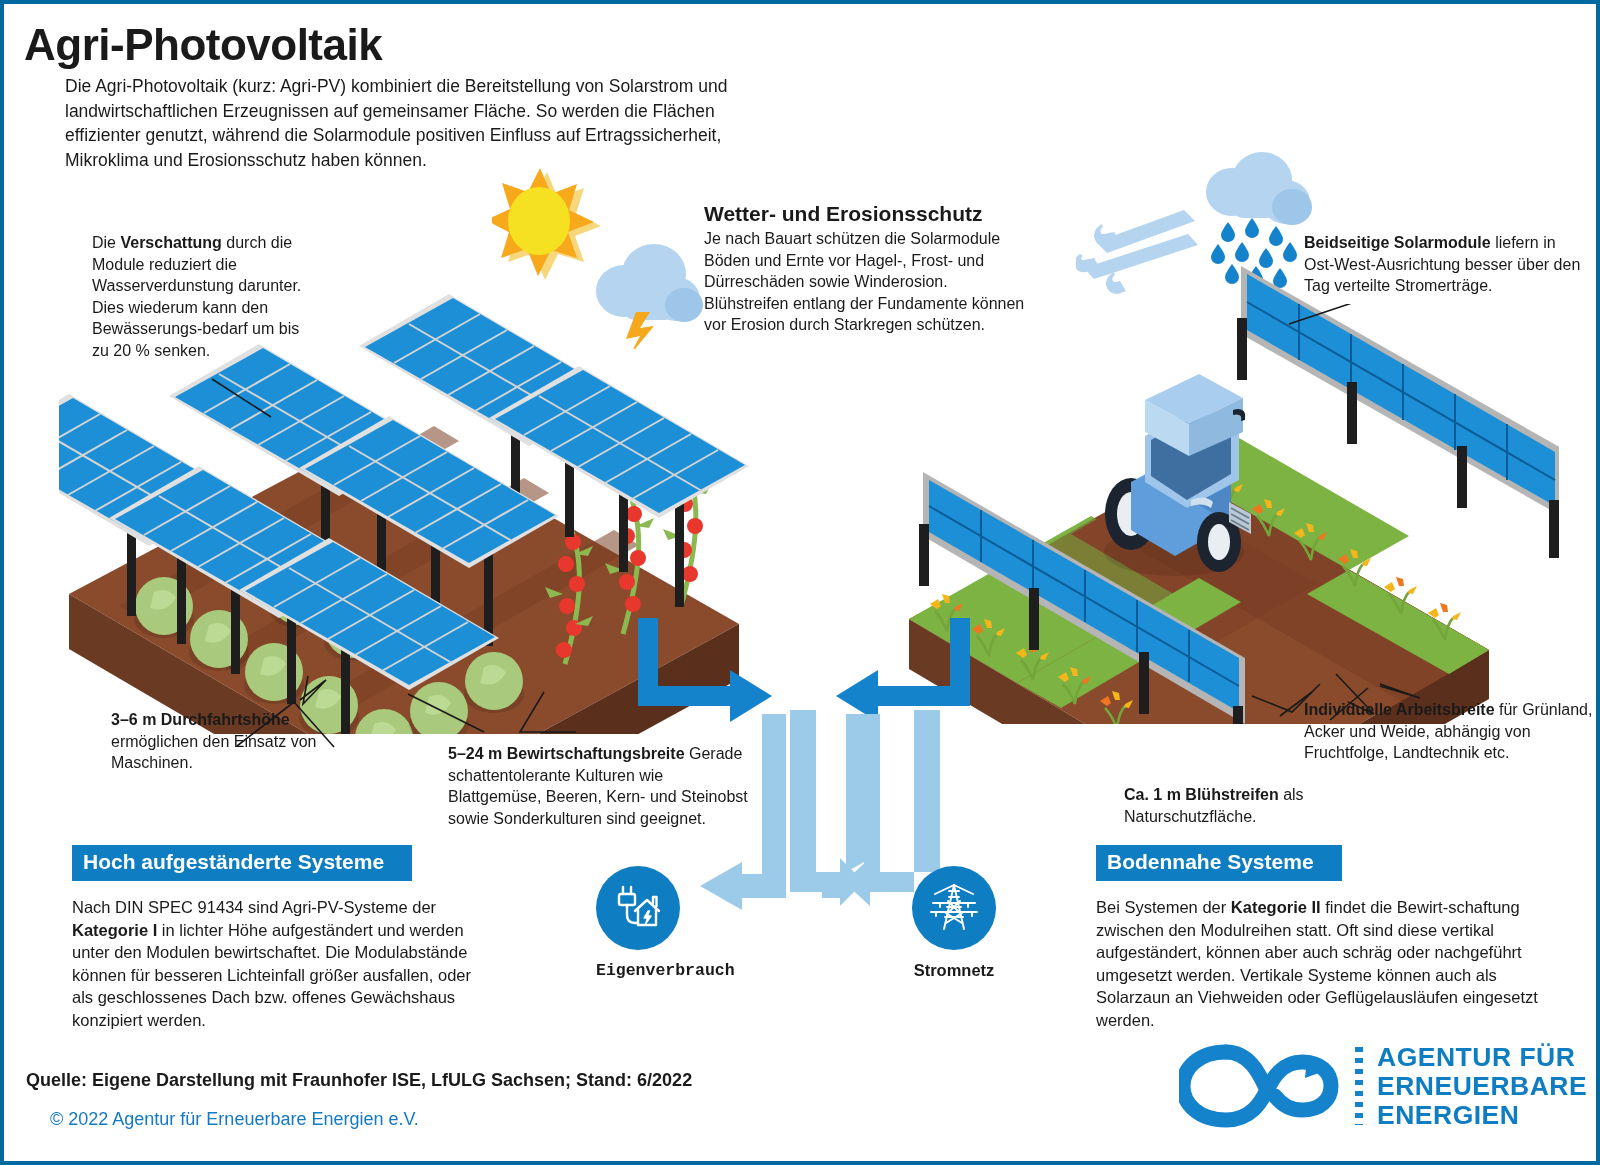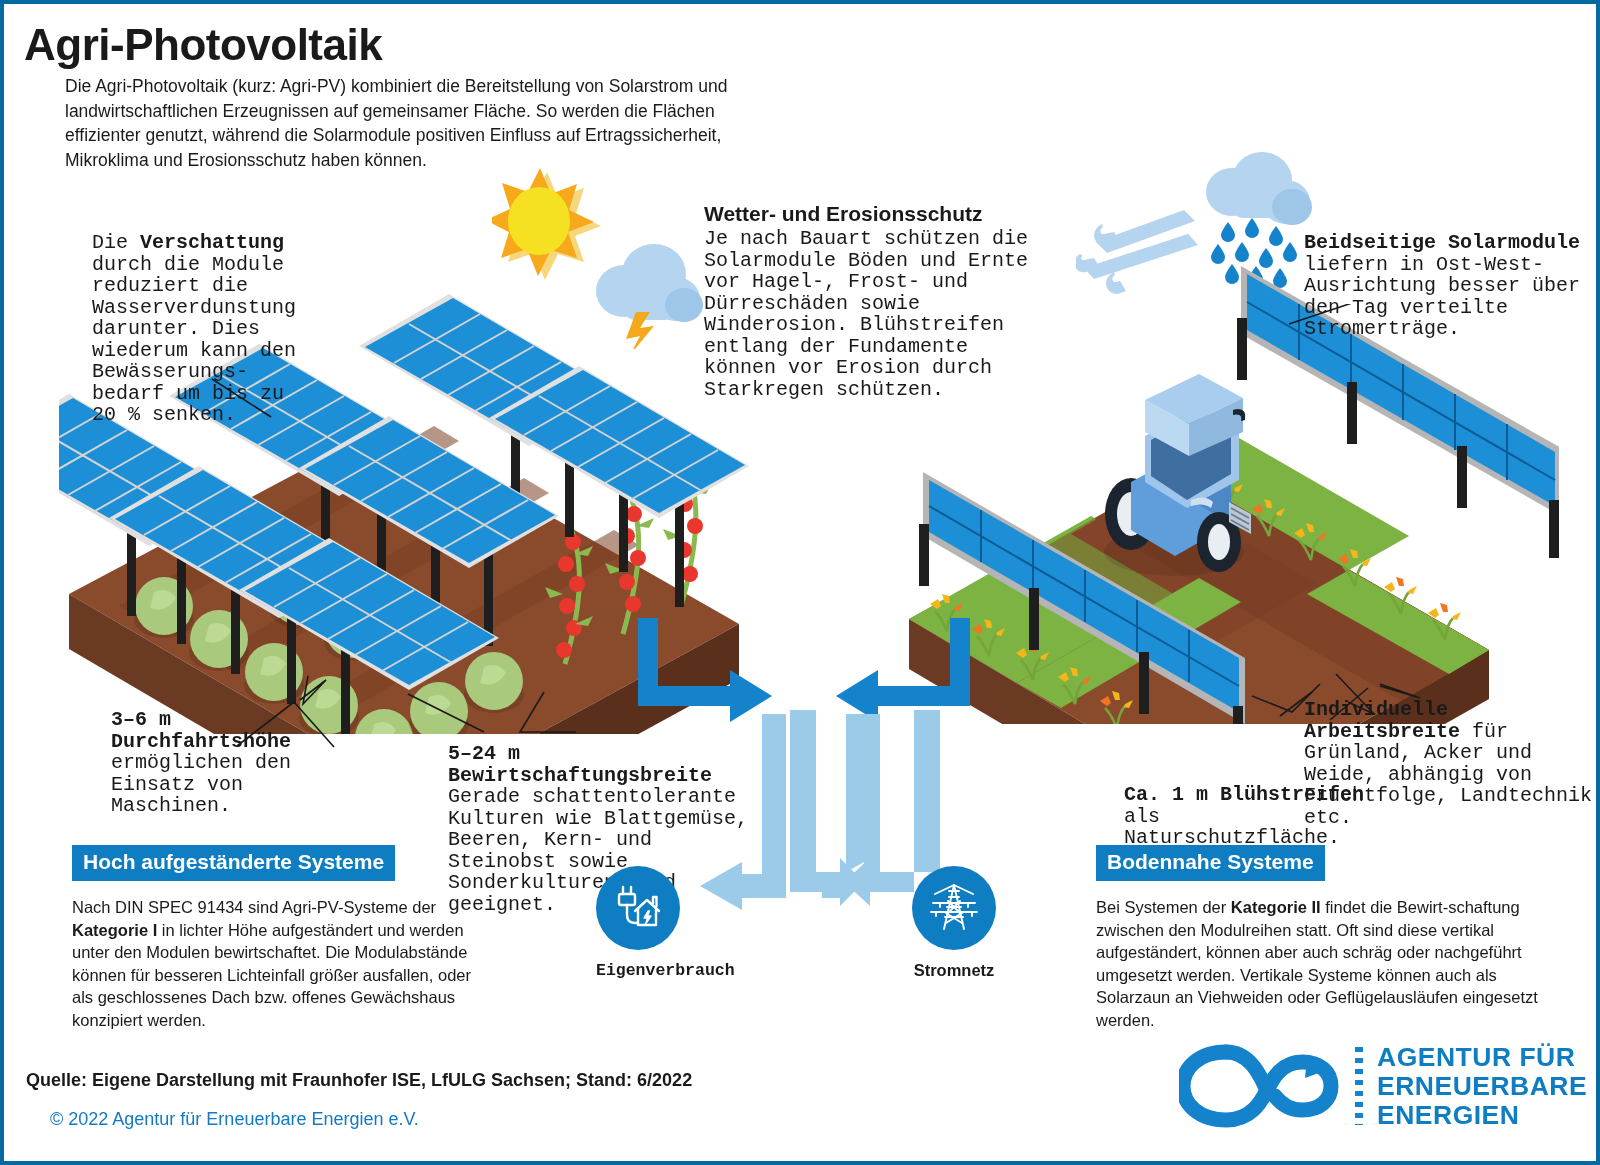--- a/index.html
+++ b/index.html
@@ -32,24 +32,23 @@
     left: 21px; top: 70px;
     width: 710px;
     font-size: 17.5px;
     line-height: 24.5px;
     color: #1a1a1a;
     margin-left: 40px;
   }
 
   
   .note {
-    font-size: 20px;
+    font-size: 16px;
     line-height: 21.5px;
     color: #1a1a1a;
-    font-family: Liberation Mono, monospace;
   }
   .note b { font-weight: bold; }
   .bigtitle {
     font-size: 21px;
     font-weight: bold;
     color: #1a1a1a;
     line-height: 27px;
   }
 
   #note-shade { left: 88px; top: 228px; width: 212px; }
@@ -61,21 +60,21 @@
   #note-work { left: 1300px; top: 695px; width: 290px; }
   #note-flower { left: 1120px; top: 780px; width: 250px; }
 
   
   .cat-badge {
     display: inline-block;
     background: #0f7dc2;
     color: #ffffff;
     font-weight: bold;
     font-size: 21px;
-    padding: 5px 11px 7px 11px;
+    padding: 5px 28px 7px 11px;
     line-height: 24px;
   }
   .cat-body {
     font-size: 16.5px;
     line-height: 22.5px;
     color: #1a1a1a;
     margin-top: 15px;
   }
   .cat-body b { font-weight: bold; }
   #cat-left { left: 68px; top: 841px; width: 410px; }

